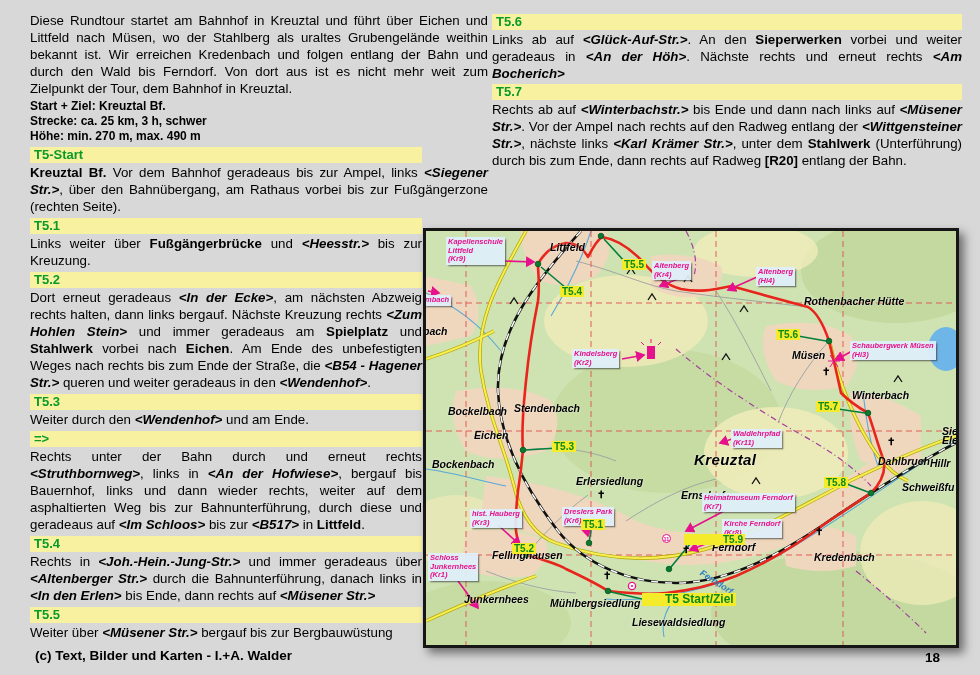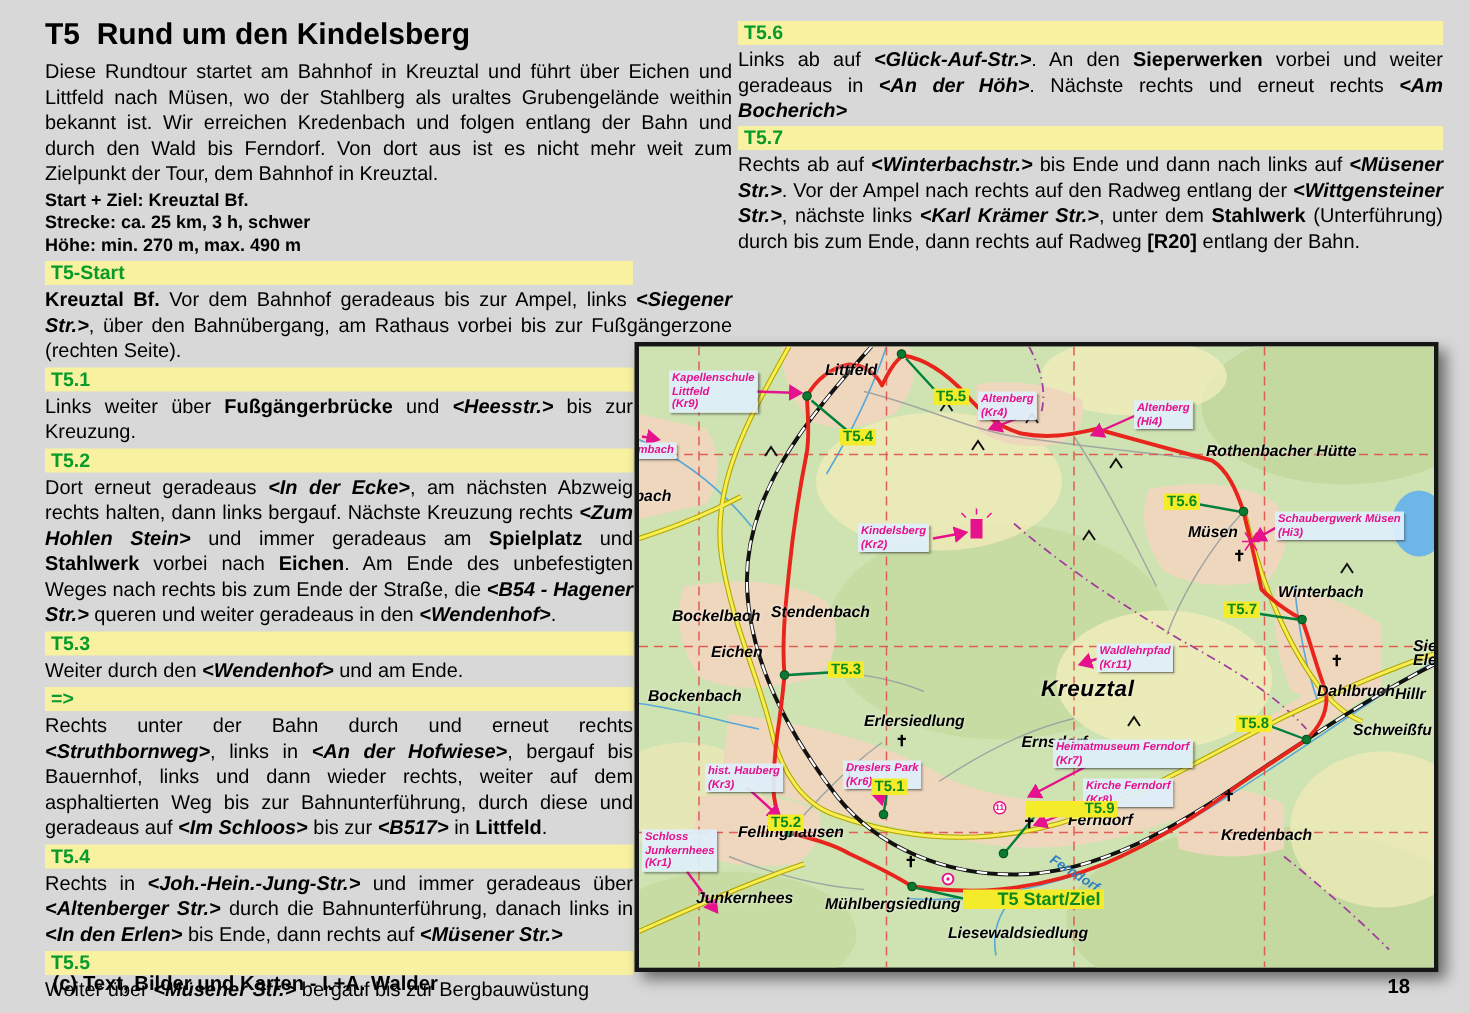--- a/index.html
+++ b/index.html
@@ -48,21 +48,20 @@
   .church{position:absolute;color:#000;font-size:10px;font-weight:bold;
           line-height:10px;z-index:4;}
   .c11{position:absolute;width:9px;height:9px;border:1.2px solid #e6118c;
        border-radius:50%;color:#e6118c;font-size:5.5px;line-height:9px;
        text-align:center;font-weight:bold;background:#fff;z-index:5;box-sizing:border-box;}
 </style>
 </head>
 <body>
 
 <div class="col col-left">
-  <div class="title">T5  Rund um den Kindelsberg</div>
   <p class="intro">Diese Rundtour startet am Bahnhof in Kreuztal und führt über Eichen und Littfeld nach Müsen, wo der Stahlberg als uraltes Grubengelände weithin bekannt ist. Wir erreichen Kredenbach und folgen entlang der Bahn und durch den Wald bis Ferndorf. Von dort aus ist es nicht mehr weit zum Zielpunkt der Tour, dem Bahnhof in Kreuztal.</p>
   <div class="meta">
       <div>Start + Ziel: Kreuztal Bf.</div>
       <div>Strecke: ca. 25 km, 3 h, schwer</div>
       <div>Höhe: min. 270 m, max. 490 m</div>
     </div>
   <div class="narrow">
       <div class="bar">T5-Start</div>
       <p class="sbody wide"><span class="s-b">Kreuztal Bf.</span><span> Vor dem Bahnhof geradeaus bis zur Ampel, links </span><span class="s-bi">&lt;Siegener Str.&gt;</span><span>, über den Bahnübergang, am Rathaus vorbei bis zur Fußgängerzone (rechten Seite).</span></p>
       <div class="bar">T5.1</div>
@@ -246,21 +245,21 @@
   <div class="wp" style="left: 196px; top: 28px;">T5.5</div>
       <div class="wp" style="left: 134px; top: 55px;">T5.4</div>
       <div class="wp" style="left: 350px; top: 98px;">T5.6</div>
       <div class="wp" style="left: 390px; top: 170px;">T5.7</div>
       <div class="wp" style="left: 126px; top: 210px;">T5.3</div>
       <div class="wp" style="left: 398px; top: 246px;">T5.8</div>
       <div class="wp" style="left: 155px; top: 288px;">T5.1</div>
       <div class="wp" style="left: 86px; top: 312px;">T5.2</div>
       <div class="wp" style="left: 258px; top: 303px; padding-left: 39px;">T5.9</div>
       <div class="wp wp-large" style="left: 216px; top: 362px;">T5 Start/Ziel</div>
-      <div class="poi" style="left: 20px; top: 16px;">
+      <div class="poi" style="left: 20px; top: 6px;">
         <div>Kapellenschule</div>
         <div>Littfeld</div>
         <div>(Kr9)</div>
       </div>
       <div class="poi" style="left: 226px; top: 30px;">
         <div>Altenberg</div>
         <div>(Kr4)</div>
       </div>
       <div class="poi" style="left: 330px; top: 36px;">
         <div>Altenberg</div>

